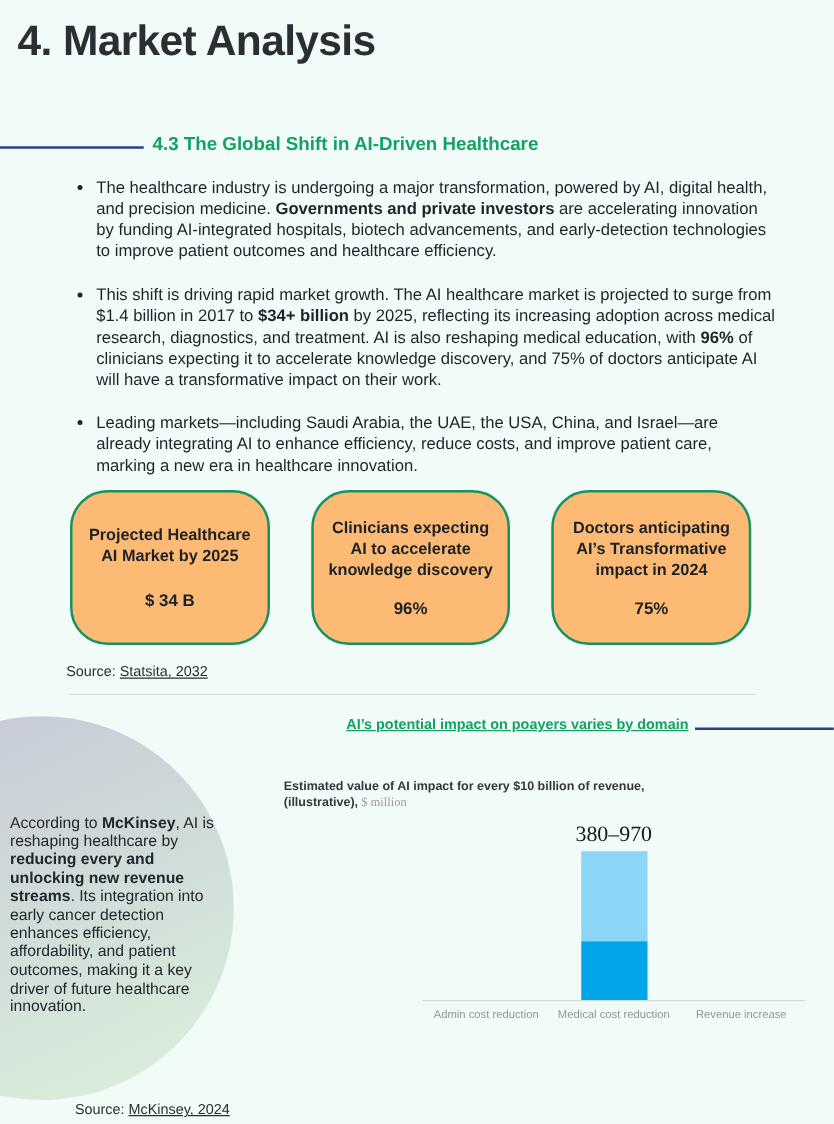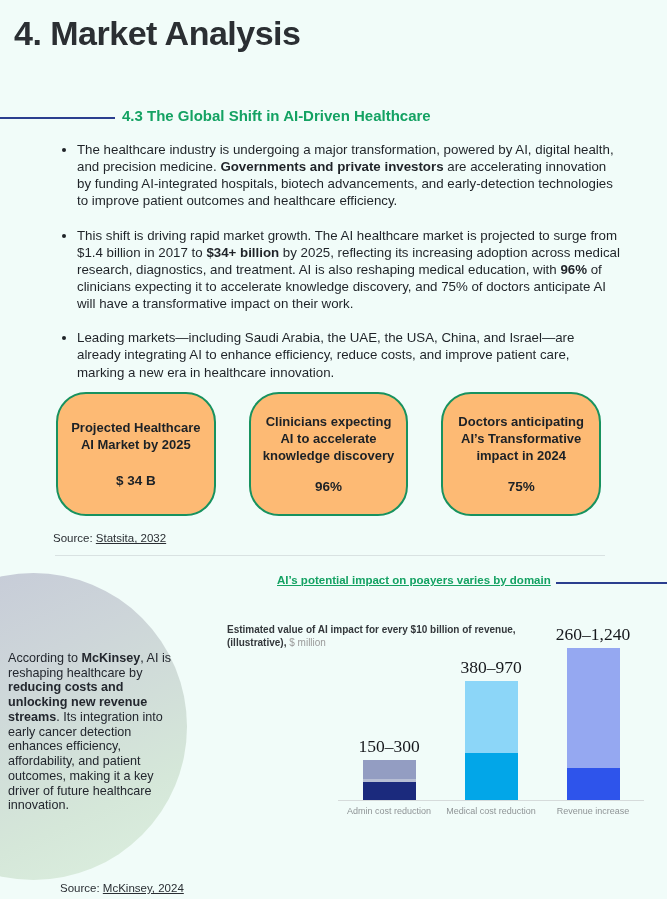--- a/index.html
+++ b/index.html
@@ -24,21 +24,21 @@
   .source1{left:53px;top:532px;}
   .source2{left:60px;top:882px;}
   .divider{left:55px;top:555px;width:550px;height:1px;background:#d9e2e2;}
   .insight-circle{left:-120px;top:573px;width:307px;height:307px;border-radius:50%;
         background:linear-gradient(155deg,#c6cbd8 8%,#cdd5d9 35%,#d5e7d9 75%,#dbeede 95%);}
   .insight-text{left:8px;top:651px;width:178px;font-size:12.6px;line-height:1.17;color:#23272e;}
   .chart-heading{left:277px;top:574px;font-size:11.5px;font-weight:700;color:#14a263;
         text-decoration:underline;}
   .chart-heading-line{left:556px;top:582px;width:111px;height:2px;background:#2b3e8f;}
   .chart-title{left:227px;top:624px;width:310px;font-size:10px;line-height:1.25;font-weight:700;color:#33373b;}
-  .chart-title .unit{font-weight:400;color:#9a9a9a;}
+  .chart-title .unit{font-weight:400;color:#9a9a9a;font-family:Liberation Serif, serif;}
   .chart-area{left:338px;top:617px;width:306px;}
   .bars-row{display:flex;align-items:flex-end;height:183px;border-bottom:1px solid #d6dbdb;}
   .bar-col{flex:1;display:flex;flex-direction:column;align-items:center;justify-content:flex-end;}
   .bar-range-label{font-family:"Liberation Serif",serif;font-size:17.5px;color:#16181c;
         margin-bottom:3px;white-space:nowrap;}
   .bar-stack{width:53px;display:flex;flex-direction:column;}
   .bar-seg{width:100%;}
   .axis-row{display:flex;align-items:center;}
   .axis-row .axis-label{flex:1;text-align:center;font-size:9px;color:#8f9496;padding-top:5px;}
 </style>
@@ -71,49 +71,34 @@
     <div class="card-title">Doctors anticipating AI’s Transformative impact in 2024</div>
     <div class="card-value">75%</div>
   </div>
 </div>
 
 <div class="abs source source1"><span>Source: </span><a>Statsita, 2032</a></div>
 
 <div class="abs divider"></div>
 
 <div class="abs insight-circle"></div>
-<div class="abs insight-text"><span>According to </span><b>McKinsey</b><span>, AI is reshaping healthcare by </span><b>reducing costs and unlocking new revenue streams</b><span>. Its integration into early cancer detection enhances efficiency, affordability, and patient outcomes, making it a key driver of future healthcare innovation.</span></div>
+<div class="abs insight-text"><span>According to </span><b>McKinsey</b><span>, AI is reshaping healthcare by </span><b>reducing every and unlocking new revenue streams</b><span>. Its integration into early cancer detection enhances efficiency, affordability, and patient outcomes, making it a key driver of future healthcare innovation.</span></div>
 
 <div class="abs chart-heading">AI’s potential impact on poayers varies by domain</div>
 <div class="abs chart-heading-line"></div>
 
 <div class="abs chart-title"><span>Estimated value of AI impact for every $10 billion of revenue,</span><br><span>(illustrative),</span><span class="unit"> $ million</span></div>
 
 <div class="abs chart-area">
   <div class="bars-row">
       <div class="bar-col">
-        <div class="bar-range-label">150–300</div>
-        <div class="bar-stack">
-          <div class="bar-seg" style="height: 18.39px; background: rgb(147, 157, 194);"></div>
-          <div class="bar-seg" style="height: 3px; background: rgb(183, 190, 212);"></div>
-          <div class="bar-seg" style="height: 18.39px; background: rgb(27, 42, 125);"></div>
-        </div>
-      </div>
-      <div class="bar-col">
         <div class="bar-range-label">380–970</div>
         <div class="bar-stack">
           <div class="bar-seg" style="height: 72.334px; background: rgb(140, 214, 248);"></div>
           <div class="bar-seg" style="height: 46.588px; background: rgb(2, 166, 232);"></div>
-        </div>
-      </div>
-      <div class="bar-col">
-        <div class="bar-range-label">260–1,240</div>
-        <div class="bar-stack">
-          <div class="bar-seg" style="height: 120.148px; background: rgb(149, 168, 241);"></div>
-          <div class="bar-seg" style="height: 31.876px; background: rgb(46, 84, 235);"></div>
         </div>
       </div>
     </div>
   <div class="axis-row">
       <div class="axis-label">Admin cost reduction</div>
       <div class="axis-label">Medical cost reduction</div>
       <div class="axis-label">Revenue increase</div>
     </div>
 </div>
 

